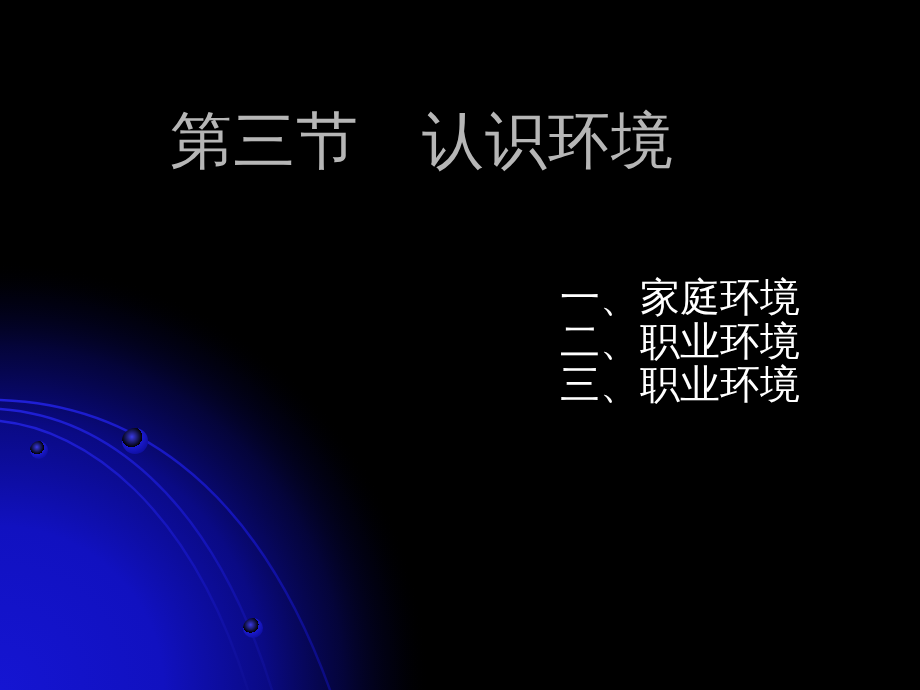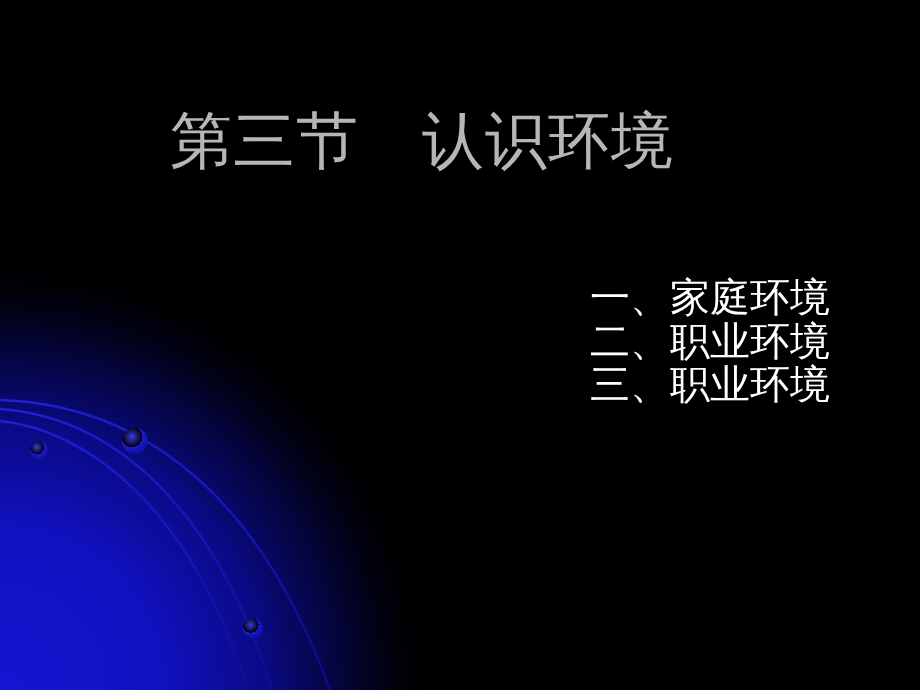--- a/index.html
+++ b/index.html
@@ -42,21 +42,21 @@
 
   
   #body-list {
     position: absolute;
     left: 560px;
     top: 276px;
     width: 300px;
     margin: 0;
     padding: 0;
     list-style: none;
-    text-align: center;
+    text-align: left;
   }
   #body-list li {
     font-size: 40px;
     line-height: 43.5px;
     color: #ffffff;
     white-space: pre;
     letter-spacing: 0px;
   }
 </style>
 </head>

